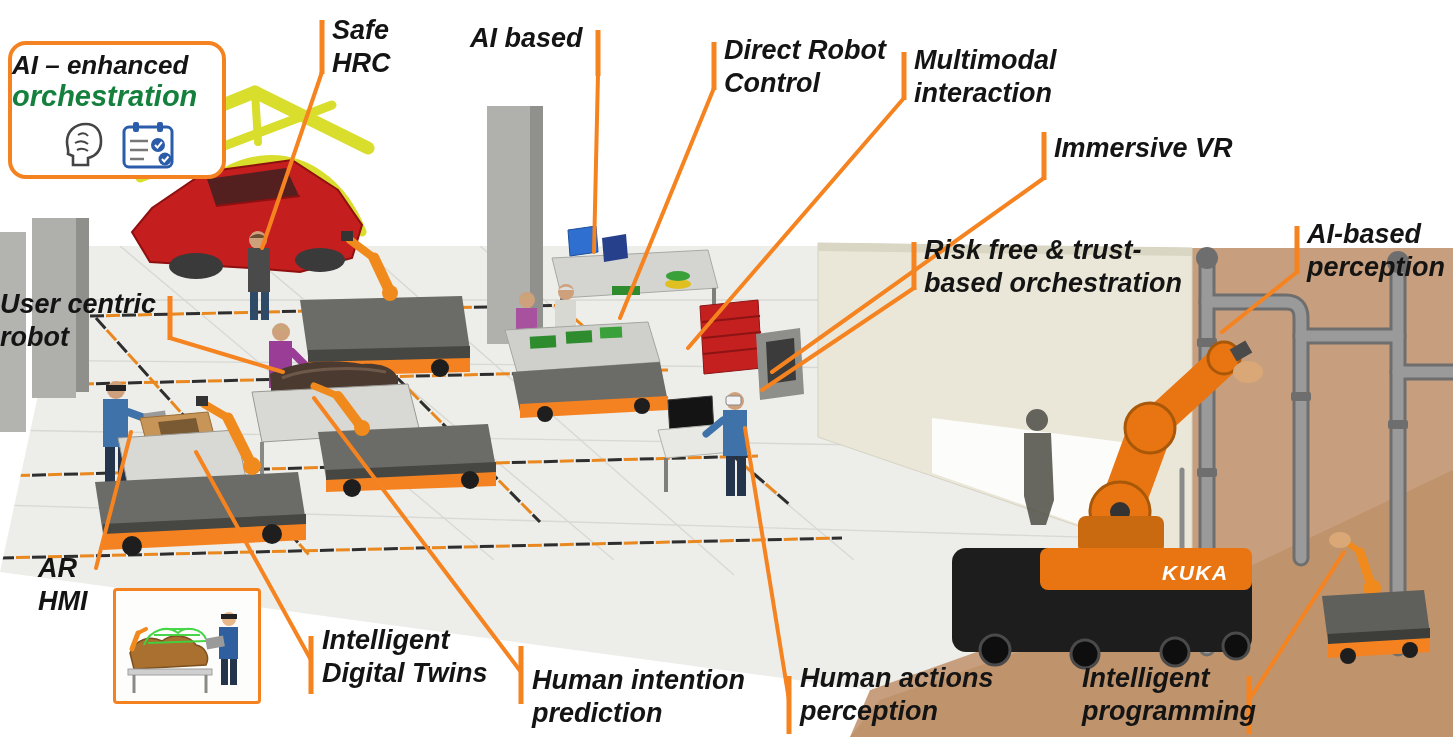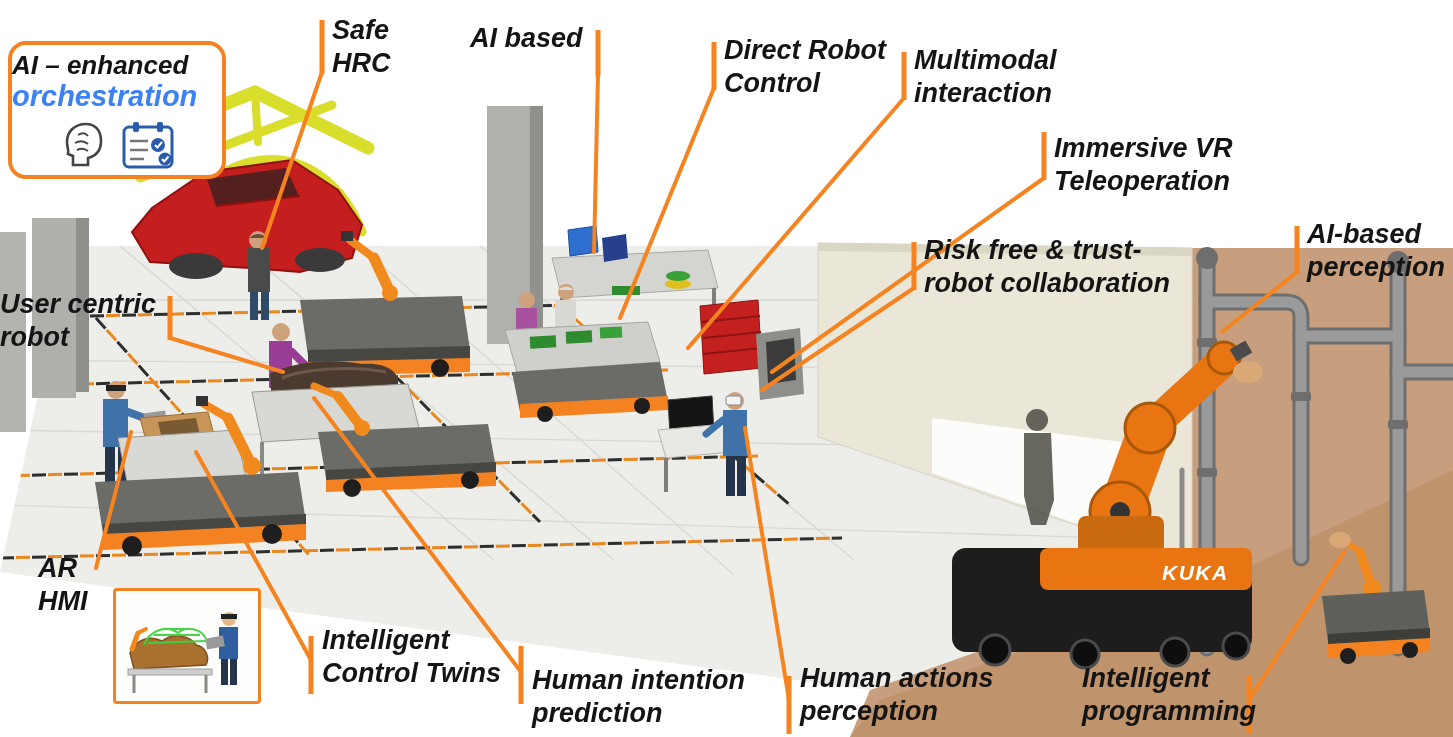--- a/index.html
+++ b/index.html
@@ -6,21 +6,21 @@
   #stage{position:relative;width:1453px;height:737px;overflow:hidden;background:#fff;
          font-family:"Liberation Sans",sans-serif;}
   #scene-svg,#leader-svg{position:absolute;left:0;top:0;}
   .label{position:absolute;font:italic 700 27px/1.24 "Liberation Sans",sans-serif;
          color:#141414;white-space:nowrap;z-index:30;}
   .label.center{text-align:left;}
   #orchestration-box{position:absolute;left:8px;top:12px;width:218px;height:138px;
          border:4px solid #F58220;border-radius:18px;background:#fff;z-index:40;
          box-sizing:border-box;text-align:left;padding-top:6px;margin-top:29px;}
   #orchestration-box .t1{font:italic 700 26px/1.15 "Liberation Sans",sans-serif;color:#141414;}
-  #orchestration-box .t2{font:italic 700 29px/1.1 "Liberation Sans",sans-serif;color:#3b82f6;}
+  #orchestration-box .t2{font:italic 700 29px/1.1 "Liberation Sans",sans-serif;color:#15803d;}
   #orchestration-box .icons{display:flex;justify-content:center;gap:10px;margin-top:6px;}
   #inset-box{position:absolute;left:113px;top:588px;width:142px;height:110px;
          border:3px solid #F58220;border-radius:4px;background:#fdfdfb;z-index:25;box-sizing:content-box;}
   #leader-svg{z-index:20;pointer-events:none;}
 </style>
 </head>
 <body>
 
 <div id="stage">
 
@@ -392,41 +392,40 @@
 <div class="label" style="left:724px;top:34px">
   <span>Direct Robot</span><br>
   <span>Control</span>
 </div>
 <div class="label" style="left:914px;top:44px">
   <span>Multimodal</span><br>
   <span>interaction</span>
 </div>
 <div class="label" style="left:1054px;top:132px">
   <span>Immersive VR</span><br>
-  <span>Teleoperation</span>
 </div>
 <div class="label" style="left:924px;top:234px">
   <span>Risk free &amp; trust-</span><br>
-  <span>robot collaboration</span>
+  <span>based orchestration</span>
 </div>
 <div class="label" style="left:1307px;top:218px">
   <span>AI-based</span><br>
   <span>perception</span>
 </div>
 <div class="label center" style="left:0px;top:288px;width:160px">
   <span>User centric</span><br>
   <span>robot</span>
 </div>
 <div class="label" style="left:38px;top:552px">
   <span>AR</span><br>
   <span>HMI</span>
 </div>
 <div class="label" style="left:322px;top:624px">
   <span>Intelligent</span><br>
-  <span>Control Twins</span>
+  <span>Digital Twins</span>
 </div>
 <div class="label" style="left:532px;top:664px">
   <span>Human intention</span><br>
   <span>prediction</span>
 </div>
 <div class="label" style="left:800px;top:662px">
   <span>Human actions</span><br>
   <span>perception</span>
 </div>
 <div class="label center" style="left:1082px;top:662px;width:166px">

